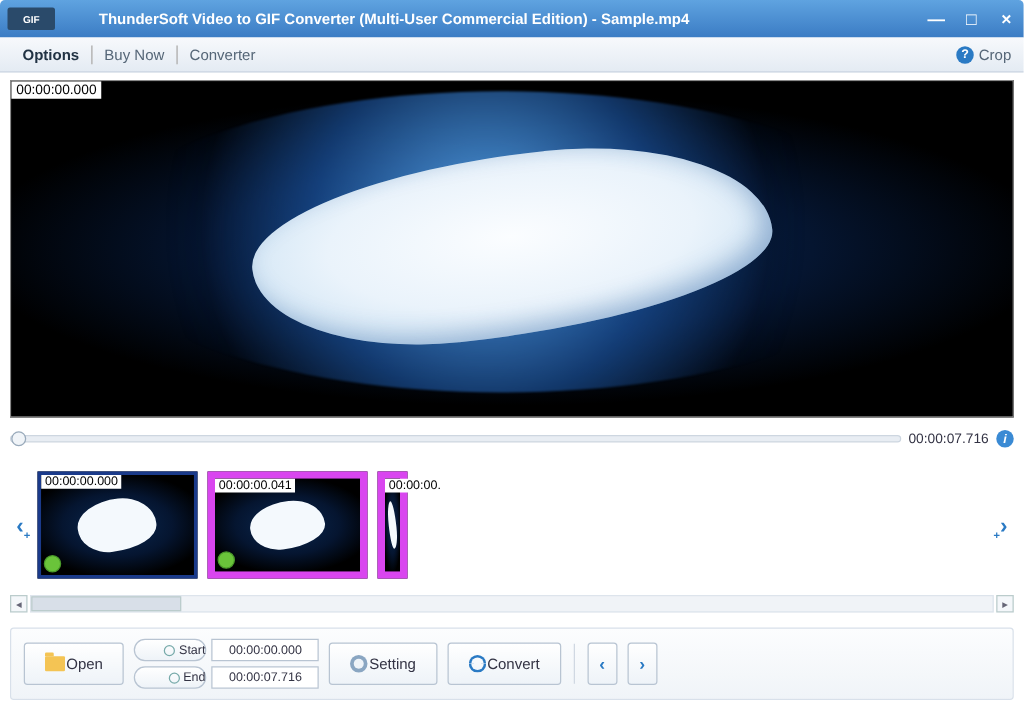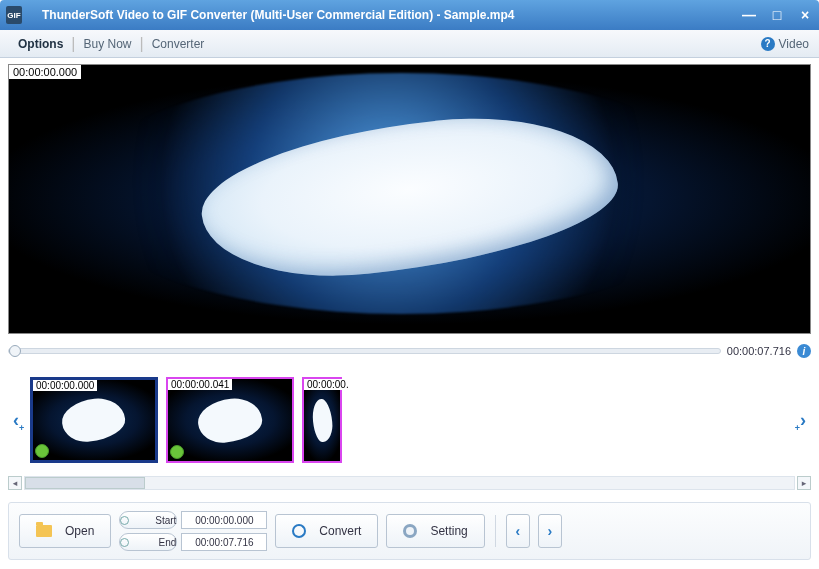--- a/index.html
+++ b/index.html
@@ -8,26 +8,26 @@
 .titlebar {
   height: 30px;
   background: linear-gradient(to bottom, #5fa3e0, #3b7cc4);
   display: flex;
   align-items: center;
   padding: 0 6px;
   border-top-left-radius: 4px;
   border-top-right-radius: 4px;
 }
 .app-icon {
-  width: 16px; height: 18px; background: #2a4a6a;
-  border-radius: 2px; margin-right: 20px;
+  width: 38px; height: 18px; background: #2a4a6a;
+  border-radius: 2px; margin-right: 6px;
   display: flex; align-items: center; justify-content: center;
   color: #fff; font-size: 8px; font-weight: bold;
 }
-.title-text { color: #fff; font-size: 12px; font-weight: bold; flex: 1; }
+.title-text { color: #fff; font-size: 12px; font-weight: bold; flex: 1; margin-left: 29px; }
 .win-controls { display: flex; gap: 12px; }
 .win-btn { color: #fff; font-size: 14px; font-weight: bold; cursor: pointer; width: 16px; text-align: center; }
 
 .menubar {
   height: 28px;
   background: linear-gradient(to bottom, #f7f9fc, #e4ebf3);
   border-bottom: 1px solid #c4d0de;
   display: flex;
   align-items: center;
   padding: 0 10px;
@@ -72,21 +72,21 @@
 }
 .total-time { font-size: 11px; color: #334; }
 .info-icon { width: 14px; height: 14px; border-radius: 50%; background: #3a8ad4; color: #fff; font-size: 10px; display: flex; align-items: center; justify-content: center; font-style: italic; font-weight: bold; cursor: pointer; }
 
 .thumbstrip-row { display: flex; align-items: center; height: 100px; margin-top: 6px; gap: 2px; }
 .nav-arrow { width: 16px; color: #2a7ac4; font-size: 18px; font-weight: bold; cursor: pointer; text-align: center; user-select: none; }
 .nav-plus { position: relative; }
 .nav-plus::after { content: '+'; position: absolute; font-size: 9px; bottom: -2px; }
 .thumbstrip { flex: 1; display: flex; gap: 8px; overflow: hidden; padding: 0 4px; }
 .thumb {
-  width: 128px; height: 86px; border: 2px solid #d946ef;
+  width: 128px; height: 86px; border: 6px solid #d946ef;
   position: relative; background: #000; flex-shrink: 0;
 }
 .thumb.selected { border: 3px solid #1a3a8a; }
 .thumb-ts {
   position: absolute; top: 0; left: 0;
   background: #fff; color: #000;
   font-size: 10px; padding: 0 3px;
 }
 .thumb-scene { position: absolute; inset: 0; background: radial-gradient(ellipse 80% 70% at 50% 50%, #0b2a54 0%, #051530 45%, #000 75%); }
 .thumb-ice { position: absolute; left: 24%; top: 24%; width: 52%; height: 52%; background: #f4f9fd; border-radius: 55% 45% 60% 40% / 50% 55% 45% 50%; transform: rotate(-6deg); }
@@ -112,34 +112,34 @@
   display: flex;
   align-items: center;
   gap: 8px;
 }
 .btn {
   height: 34px;
   border: 1px solid #b8c4d2;
   border-radius: 3px;
   background: linear-gradient(to bottom, #fff, #eef3f8);
   display: flex; align-items: center; justify-content: center;
-  gap: 13px; padding: 0 16px;
+  gap: 1px; padding: 0 16px;
   font-size: 12px; color: #334; cursor: pointer;
 }
 .btn-wide { min-width: 78px; }
 .split-arrow { border-left: 1px solid #c8d2dc; padding-left: 8px; margin-left: 4px; color: #2a7ac4; font-size: 9px; }
 
 .startend-col { display: flex; flex-direction: column; gap: 4px; }
 .startend-row { display: flex; gap: 4px; }
 .se-btn {
   height: 18px; width: 58px;
   border: 1px solid #b8c4d2; border-radius: 9px;
   background: linear-gradient(to bottom, #fff, #eef3f8);
   font-size: 10px; color: #334;
-  display: flex; align-items: center; justify-content: space-between; gap: 3px;
+  display: flex; align-items: center; justify-content: flex-end; gap: 3px;
   cursor: pointer;
 }
 .se-input {
   height: 18px; width: 86px;
   border: 1px solid #b8c4d2;
   font-size: 10px; color: #334; text-align: center;
   background: #fff;
 }
 .clock-ico { width: 9px; height: 9px; border-radius: 50%; border: 1px solid #7aa; position: relative; }
 
@@ -179,21 +179,21 @@
 </div>
 
 <div class="menubar">
   <span class="menu-item active">Options</span>
   <span class="menu-sep">|</span>
   <span class="menu-item">Buy Now</span>
   <span class="menu-sep">|</span>
   <span class="menu-item">Converter</span>
   <div class="help-btn">
     <div class="help-icon">?</div>
-    <span>Video</span>
+    <span>Crop</span>
   </div>
 </div>
 
 <div class="content">
 
   <div class="preview-area">
     <div class="earth-scene">
       <div class="planet-rim"></div>
       <div class="antarctica"></div>
     </div>
@@ -218,21 +218,21 @@
         <div class="thumb-ts">00:00:00.000</div>
         <div class="thumb-clock"></div>
       </div>
       <div class="thumb">
         <div class="thumb-scene">
             <div class="thumb-ice"></div>
           </div>
         <div class="thumb-ts">00:00:00.041</div>
         <div class="thumb-clock"></div>
       </div>
-      <div class="thumb" style="width:40px">
+      <div class="thumb" style="width:24px">
         <div class="thumb-scene">
             <div class="thumb-ice"></div>
           </div>
         <div class="thumb-ts">00:00:00.</div>
       </div>
     </div>
     <div class="nav-arrow nav-plus" style="transform:scaleX(-1)">‹</div>
   </div>
 
   <div class="hscroll-row">
@@ -260,27 +260,27 @@
       <div class="startend-row">
         <div class="se-btn">
           <div class="clock-ico"></div>
           <span>End</span>
         </div>
         <input class="se-input" value="00:00:07.716" style="">
       </div>
     </div>
 
     <div class="btn btn-wide">
+      <div class="ico-gear"></div>
+      <span>Setting</span>
+    </div>
+    <div class="btn btn-wide">
       <div class="ico-convert"></div>
       <span>Convert</span>
     </div>
-    <div class="btn btn-wide">
-      <div class="ico-gear"></div>
-      <span>Setting</span>
-    </div>
 
     <div class="vsep"></div>
 
     <div class="nav-small-btn">‹</div>
     <div class="nav-small-btn">›</div>
   </div>
 
 </div>
 
 </body></html>

